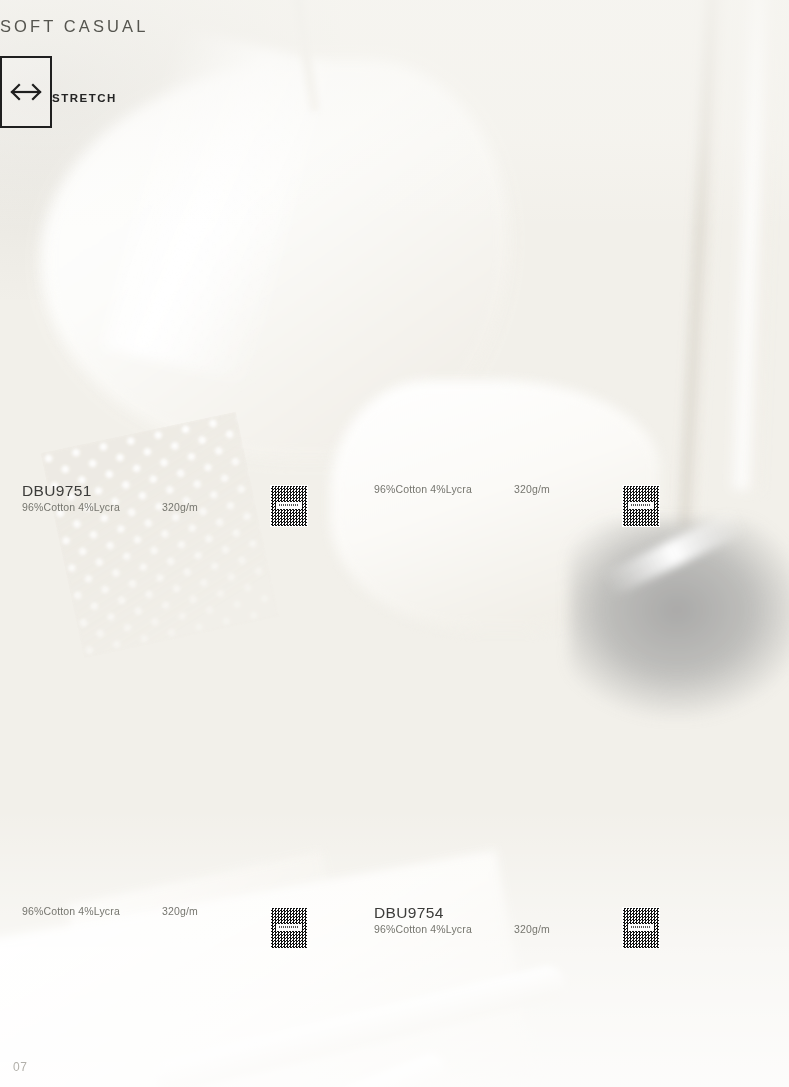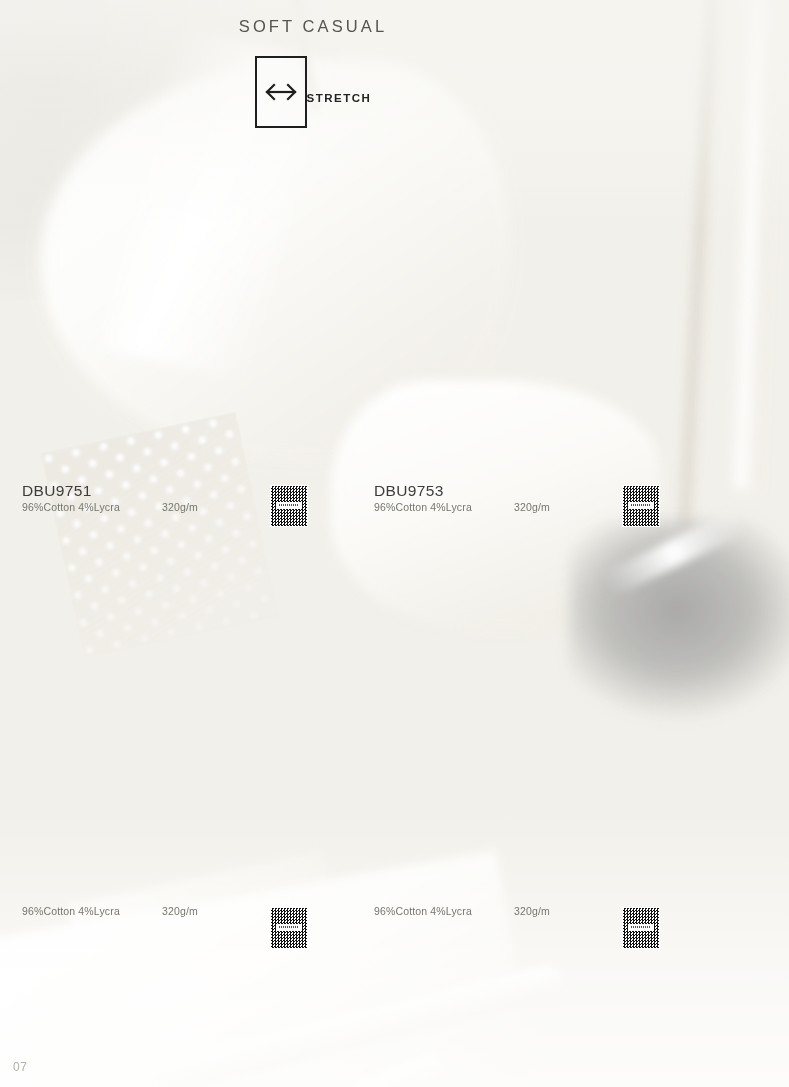--- a/index.html
+++ b/index.html
@@ -137,21 +137,21 @@
   
   .bg-top-wash {
     left: 0; top: 0; width: 789px; height: 230px;
     background: linear-gradient(180deg, rgba(247,246,242,.72) 0%, rgba(250,249,246,.35) 60%, rgba(255,255,255,0) 100%);
   }
 
   
   .header {
     position: absolute;
     left: 0; top: 0; width: 626px;
-    text-align: center;
+    text-align: left;
     z-index: 5;
   }
   .page-title {
     margin: 17px 0 0 0;
     font-size: 16.5px;
     letter-spacing: 3.1px;
     color: #55554f;
     font-weight: 400;
   }
   .stretch-block {
@@ -366,21 +366,20 @@
         </div>
       </div>
     </div>
 
     <div class="swatch-cell" style="left:370px; top:225px; width:312px;">
       <div class="swatch-chip" style="background-color: rgb(139, 141, 138);">
         <div class="swatch-weave"></div>
         <div class="swatch-sheen"></div>
       </div>
       <div class="swatch-caption">
-        <div class="swatch-code">DBU9753</div>
         <div class="swatch-specs">
           <span class="swatch-composition">96%Cotton 4%Lycra</span>
           <span class="swatch-weight">320g/m</span>
         </div>
         <div class="swatch-qr">
           <div class="qr-noise">
             <div class="qr-strip"></div>
           </div>
         </div>
       </div>
@@ -403,20 +402,21 @@
         </div>
       </div>
     </div>
 
     <div class="swatch-cell" style="left:370px; top:647px; width:312px;">
       <div class="swatch-chip" style="background-color: rgb(23, 23, 29);">
         <div class="swatch-weave"></div>
         <div class="swatch-sheen"></div>
       </div>
       <div class="swatch-caption">
+        <div class="swatch-code">DBU9754</div>
         <div class="swatch-specs">
           <span class="swatch-composition">96%Cotton 4%Lycra</span>
           <span class="swatch-weight">320g/m</span>
         </div>
         <div class="swatch-qr">
           <div class="qr-noise">
             <div class="qr-strip"></div>
           </div>
         </div>
       </div>

